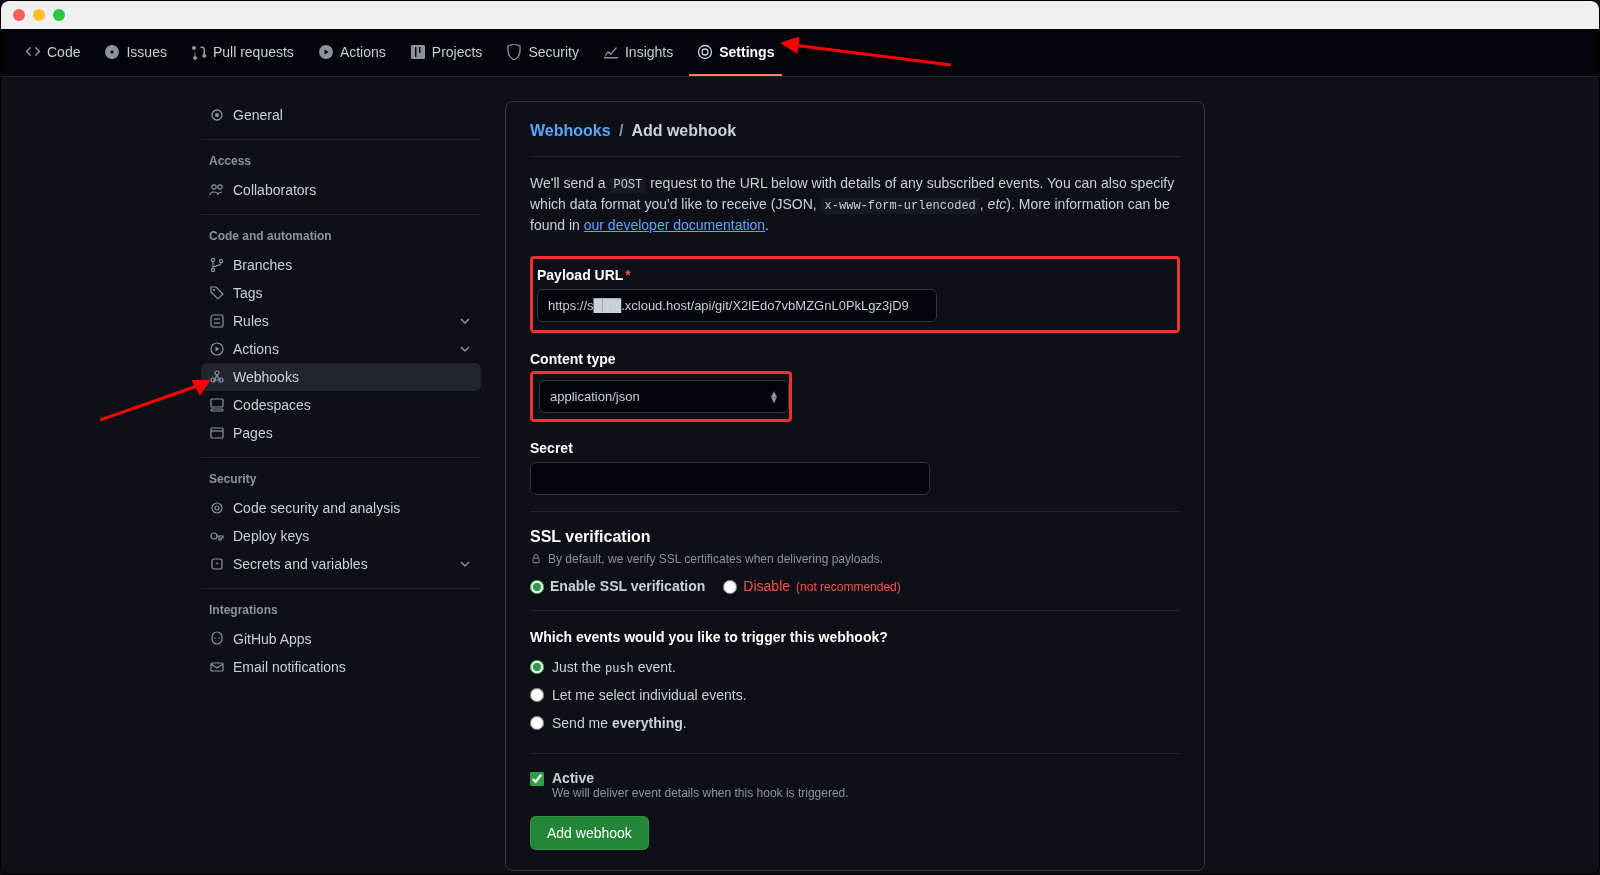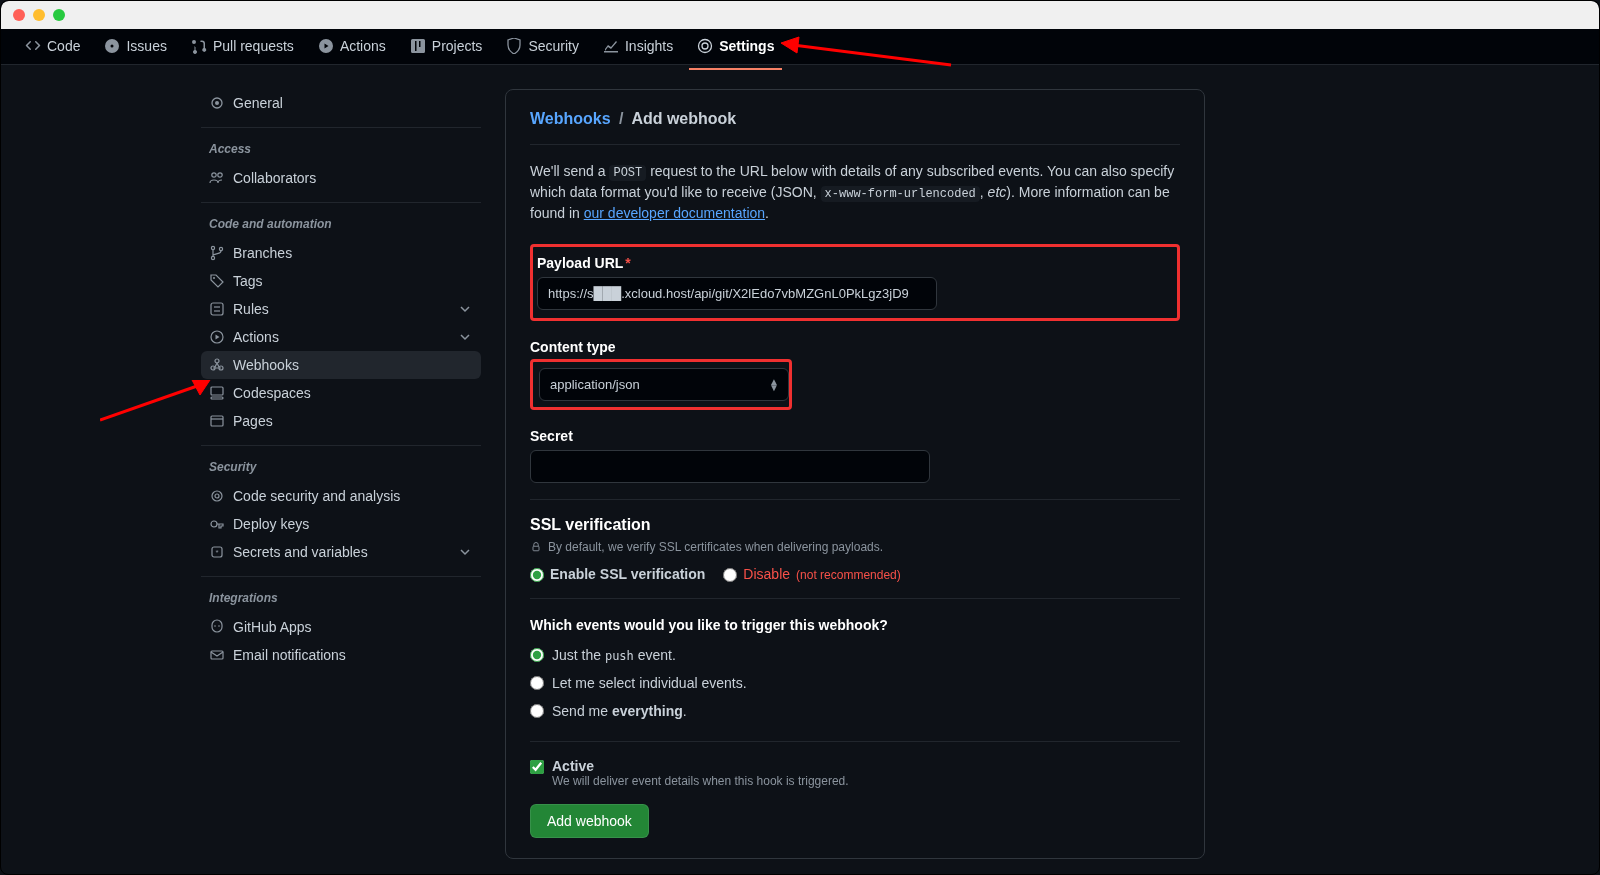--- a/index.html
+++ b/index.html
@@ -22,21 +22,21 @@
   gap: 8px;
   border-top-left-radius: 8px;
   border-top-right-radius: 8px;
 }
 .tb-dot { width: 12px; height: 12px; border-radius: 50%; }
 .tb-red { background: #ff5f56; }
 .tb-yellow { background: #ffbd2e; }
 .tb-green { background: #27c93f; }
 
 .topnav {
-  height: 36px;
+  height: 48px;
   background: #010409;
   border-bottom: 1px solid #21262d;
   display: flex;
   align-items: center;
   padding: 0 16px;
   gap: 8px;
   position: relative;
 }
 .nav-item {
   display: flex;
@@ -64,21 +64,20 @@
 .sidebar {
   width: 280px;
   font-size: 14px;
 }
 .sidebar-heading {
   color: #8b949e;
   font-size: 12px;
   font-weight: 600;
   padding: 4px 8px 4px 8px;
   margin-bottom: 4px;
-  font-style: italic;
 }
 .sidebar-item {
   display: flex;
   align-items: center;
   gap: 8px;
   padding: 6px 8px;
   border-radius: 6px;
   color: #c9d1d9;
   cursor: pointer;
   position: relative;

